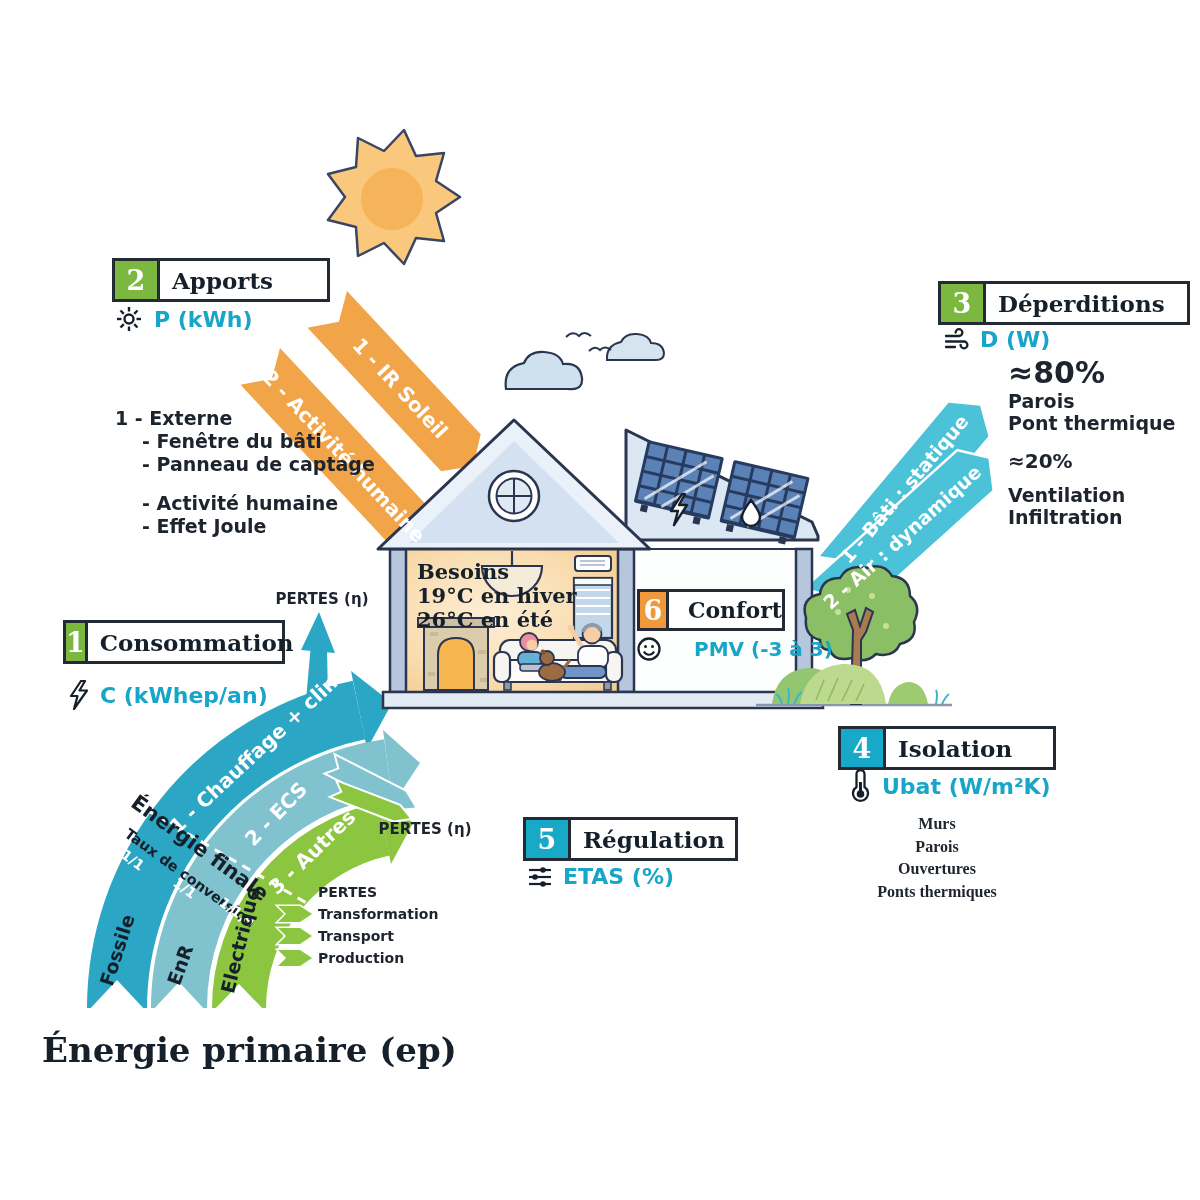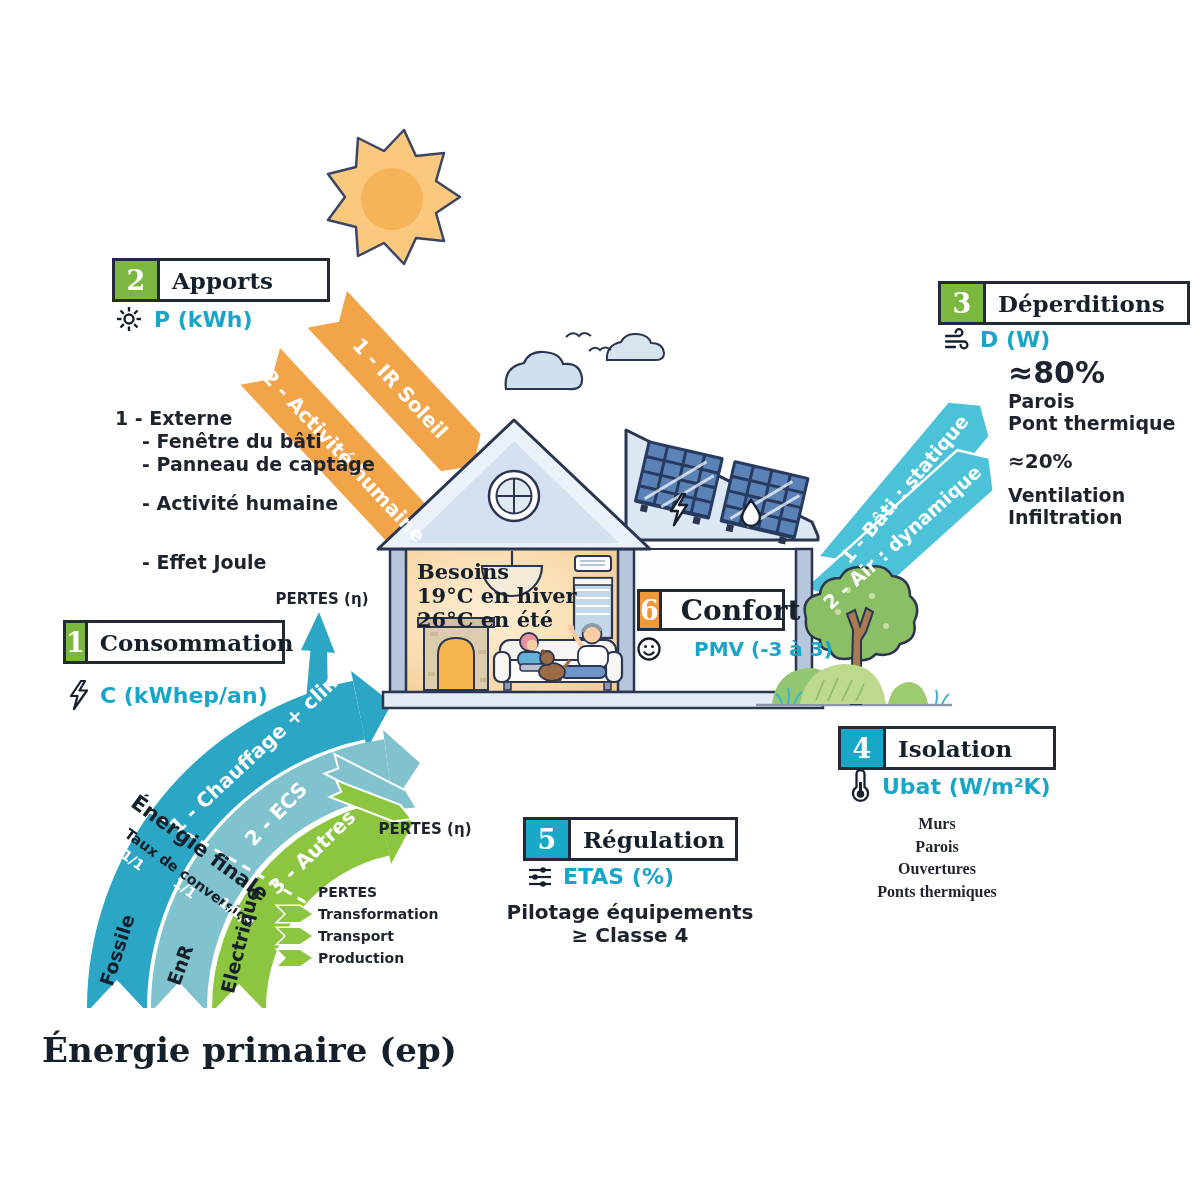--- a/index.html
+++ b/index.html
@@ -347,21 +347,21 @@
     </g>
     <circle cx="16" cy="5" r="2.8" fill="#16202c"></circle>
     <circle cx="8" cy="12" r="2.8" fill="#16202c"></circle>
     <circle cx="16" cy="19" r="2.8" fill="#16202c"></circle>
   </svg>
   <span class="metric-text">ETAS (%)</span>
 </div>
 
 <div class="num-box" style="left:637px;top:589px;width:148px;height:42px;">
   <span class="badge badge-orange">6</span>
-  <span class="num-title" style="font-size:28px;padding-left:19px;">Confort</span>
+  <span class="num-title" style="font-size:22px;padding-left:19px;">Confort</span>
 </div>
 <div class="metric" style="left:637px;top:637px;gap:7px;">
   <svg width="24" height="24" viewBox="0 0 24 24">
     <circle cx="12" cy="12" r="10.5" fill="#fff" stroke="#16202c" stroke-width="2.3"></circle>
     <circle cx="8.5" cy="9.5" r="1.5" fill="#16202c"></circle>
         <circle cx="15.5" cy="9.5" r="1.5" fill="#16202c"></circle>
     <path d="M7 14.5 a5.5 5.5 0 0 0 10 0" fill="none" stroke="#16202c" stroke-width="2"></path>
   </svg>
   <span class="metric-text" style="font-size:20px;margin-left:26px;">PMV (-3 à 3)</span>
 </div>
@@ -394,44 +394,40 @@
 <div class="abs sans-b" style="left:318px;top:928px;font-size:14px;">Transport</div>
 <div class="abs sans-b" style="left:318px;top:950px;font-size:14px;">Production</div>
 
 <div class="abs serifbold" style="left:42px;top:1030px;font-size:34px;">Énergie primaire (ep)</div>
 
 <div class="abs" style="left:115px;top:407px;font-size:19px;font-weight:bold;line-height:23px;color:#1d242e;">
   <div>1 - Externe</div>
   <div style="padding-left:27px;">- Fenêtre du bâti</div>
   <div style="padding-left:27px;">- Panneau de captage</div>
   <div style="padding-left:27px;margin-top:16px;">- Activité humaine</div>
-  <div style="padding-left:27px;margin-top:36px;">- Effet Joule</div>
+  <div style="padding-left:27px;">- Effet Joule</div>
 </div>
 
 <div class="abs sans-b" style="left:1008px;top:355px;font-size:30px;">≈80%</div>
 <div class="abs sans-b" style="left:1008px;top:391px;font-size:19px;line-height:21.5px;">
   <div>Parois</div>
   <div>Pont thermique</div>
 </div>
 <div class="abs sans-b" style="left:1008px;top:449px;font-size:20px;">≈20%</div>
 <div class="abs sans-b" style="left:1008px;top:485px;font-size:19px;line-height:21.5px;">
   <div>Ventilation</div>
   <div>Infiltration</div>
 </div>
 
 <div class="abs serifbold" style="left:417px;top:560px;font-size:21px;line-height:24px;">
   <div>Besoins</div>
   <div>19°C en hiver</div>
   <div>26°C en été</div>
 </div>
 
-<div class="abs sans-b center" style="left:505px;top:901px;width:250px;font-size:20px;line-height:23px;">
-  <div>Pilotage équipements</div>
-  <div>≥ Classe 4</div>
-</div>
 
 <div class="abs sans-b center" style="left:822px;top:813px;width:230px;font-size:16px;line-height:22.5px;font-family:Liberation Serif, serif;">
   <div>Murs</div>
   <div>Parois</div>
   <div>Ouvertures</div>
   <div>Ponts thermiques</div>
 </div>
 
 </div>
 

